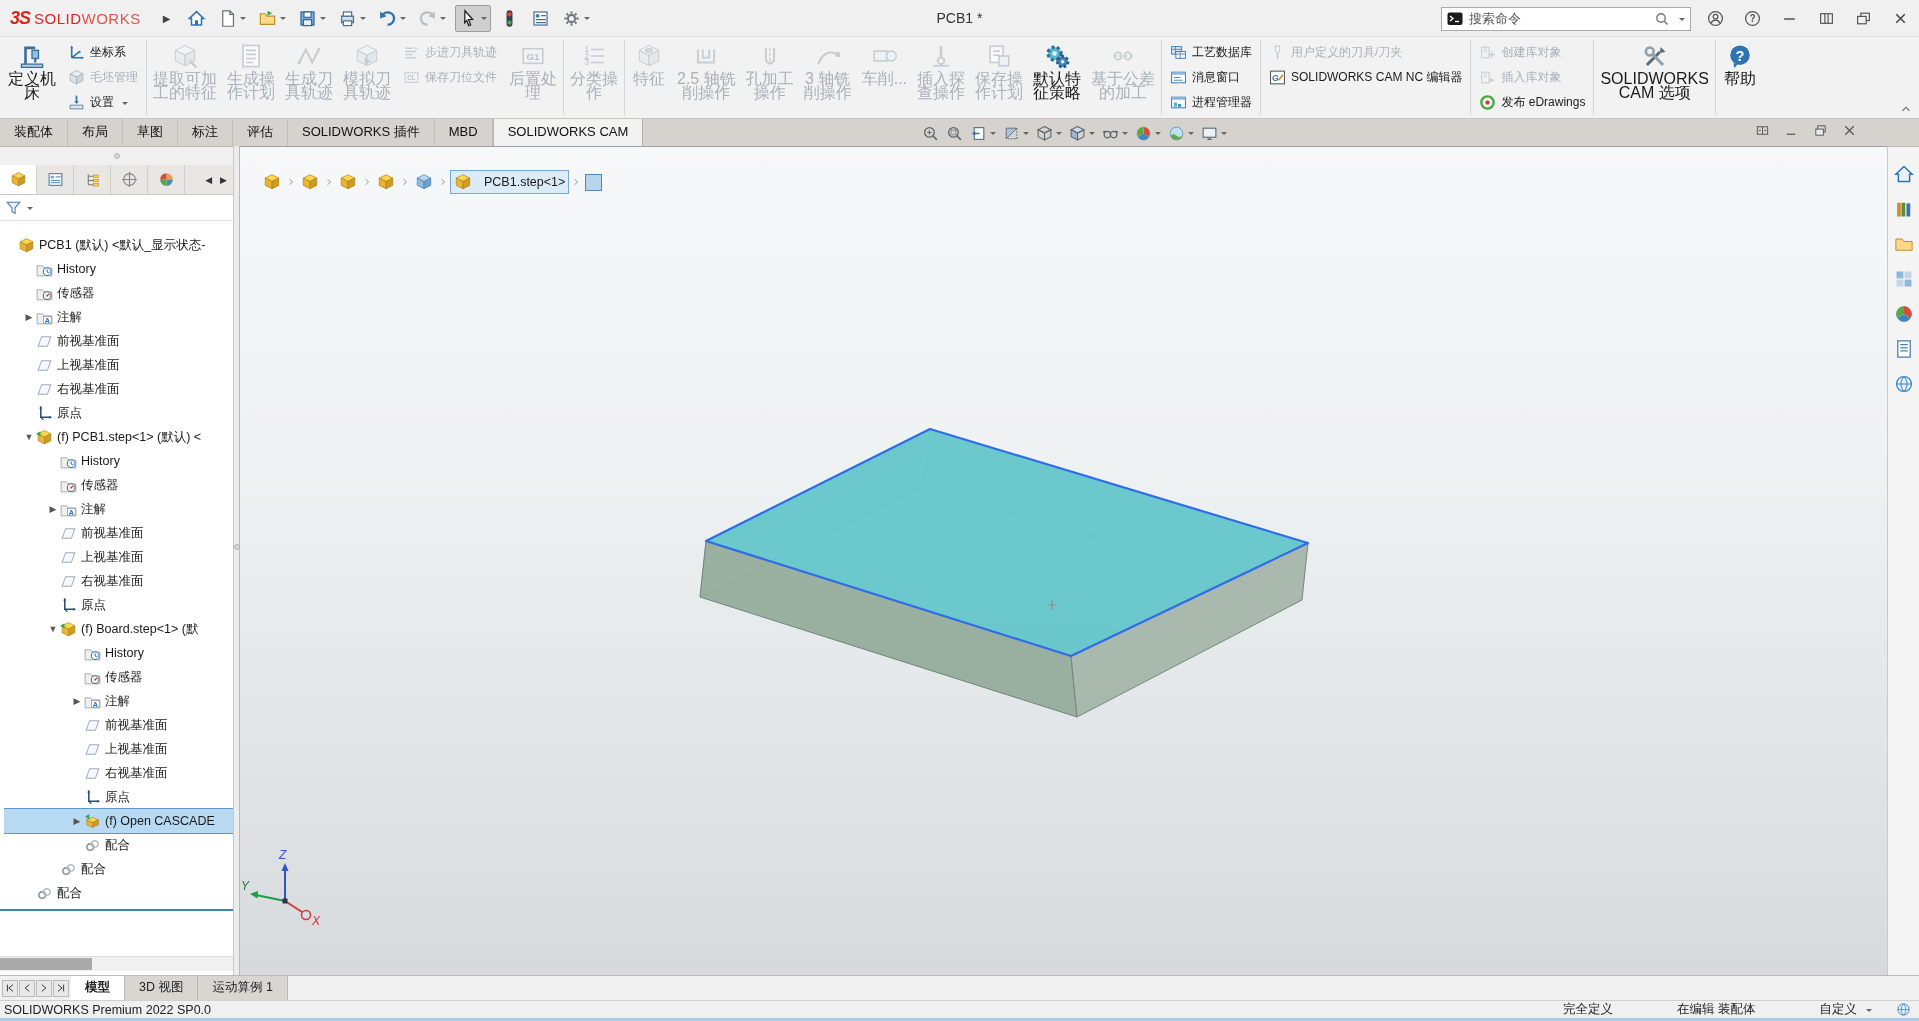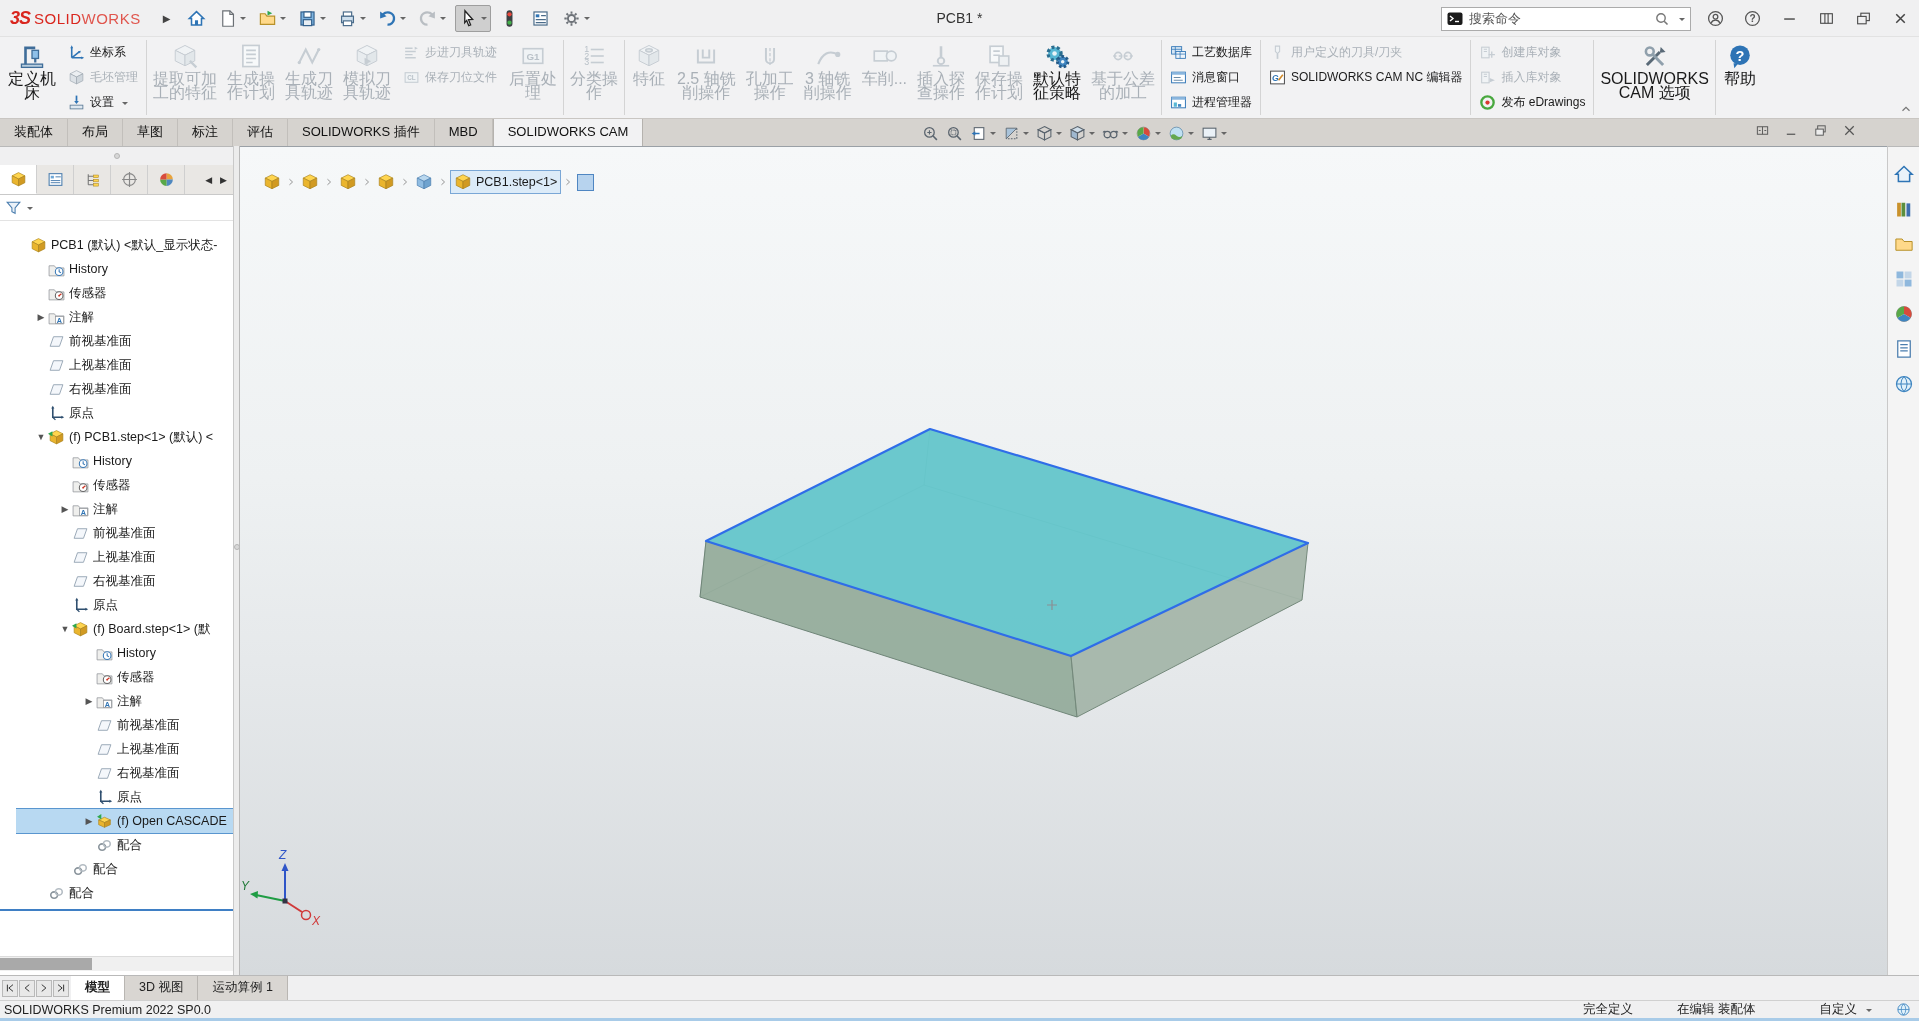--- a/index.html
+++ b/index.html
@@ -49,56 +49,56 @@
 
   
   #left-panel { position:absolute; left:0; top:0; width:233px; height:829px; background:#fff; border-top:1px solid #b9b9b9; }
   #panel-grip { height:18px; background:#f0f0f1; display:flex; align-items:center; justify-content:center; }
   .gripdot { width:6px; height:6px; border-radius:50%; background:#d7d7d7; border:1px solid #b5b5b5; }
   #panel-tabs { height:30px; display:flex; background:#e9e7e4; border-bottom:1px solid #c9c9c9; align-items:stretch; }
   .ptab { width:37px; display:flex; align-items:center; justify-content:center; border-right:1px solid #cfcfcf; background:#e9e7e4; }
   .ptab.active { background:#fff; border-bottom:1px solid #fff; }
   .ptab-arrows { flex:1; display:flex; align-items:center; justify-content:flex-end; gap:8px; padding-right:6px; color:#333; font-size:9px; }
   #filter-row { height:26px; display:flex; align-items:center; padding-left:5px; border-bottom:1px solid #e3e3e3; gap:2px; }
-  #tree { position:absolute; left:16px; top:86px; width:233px; bottom:24px; overflow:hidden; }
+  #tree { position:absolute; left:4px; top:86px; width:233px; bottom:24px; overflow:hidden; }
   .trow { display:flex; align-items:center; height:24px; font-size:12.5px; white-space:nowrap; position:relative; }
   .trow .arr { width:14px; text-align:center; color:#555; font-size:9px; flex:0 0 14px; }
   .trow .tic { flex:0 0 17px; }
   .trow .tlab { margin-left:4px; }
   .trow.sel { background:#b8d9f2; outline:1px solid #5a96cf; }
   #tree-endline { position:absolute; left:0; width:233px; height:2px; background:#3f7fc4; }
   #panel-hscroll { position:absolute; left:0; bottom:4px; width:233px; height:15px; background:#f0f0f0; border-top:1px solid #dcdcdc; }
   #panel-hscroll .thumb { position:absolute; left:0; top:1px; width:92px; height:12px; background:#a9a9a9; }
   #vsplit { position:absolute; left:233px; top:0; width:7px; height:829px; background:#ececec; border-left:1px solid #c9c9c9; border-right:1px solid #b9b9b9; }
   #vsplit .gripdot { position:absolute; left:0px; top:398px; }
 
   
   #viewport { position:absolute; left:240px; top:0; width:1647px; height:829px; background:linear-gradient(180deg,#f6f8f9 0%,#eef1f2 40%,#e6e9eb 62%,#d6dadd 100%); border-top:1px solid #9aa0a6; overflow:hidden; }
   #breadcrumb { position:absolute; left:20px; top:22px; height:26px; display:flex; align-items:center; gap:2px; }
   .bc-item { display:flex; align-items:center; padding:2px 3px; }
-  .bc-item.hl { background:#dcebf8; border:1px solid #7aa7d6; gap:4px; font-size:12.5px; }
+  .bc-item.hl { background:#dcebf8; border:1px solid #7aa7d6; gap:12px; font-size:12.5px; }
   .bc-chev { color:#888; }
   .bc-square { width:17px; height:17px; background:#b7d3ee; border:1px solid #4f86c2; margin-left:2px; }
 
   
   #taskpane { position:absolute; right:0; top:0; width:32px; height:829px; background:#f4f4f4; border-left:1px solid #c9c9c9; border-top:1px solid #b9b9b9; display:flex; flex-direction:column; align-items:center; padding-top:14px; gap:9px; }
   .tp-btn { width:26px; height:26px; display:flex; align-items:center; justify-content:center; border-radius:3px; }
 
   
   #bottom-bar { position:absolute; left:0; top:975px; width:1919px; height:25px; background:#f0f0f1; border-top:1px solid #b9b9b9; display:flex; align-items:stretch;text-align:center; }
   #navbtns { display:flex; align-items:center; padding:0 2px; gap:1px; }
   .navbtn { width:16px; height:17px; background:#e8e8e8; border:1px solid #b9b9b9; display:flex; align-items:center; justify-content:center; }
   .btab { padding:0 14px; font-size:12.5px; line-height:23px; background:#d9d6d2; border-right:1px solid #b9b6b2; color:#222; }
   .btab.active { background:#fff; font-weight:bold; }
 
   
   #statusbar { position:absolute; left:0; top:1000px; width:1919px; height:21px; background:#f0f0f1; border-top:1px solid #d0d0d0; border-bottom:3px solid #a8cbe8; display:flex; align-items:center; font-size:12.5px; color:#222; }
   #status-left { margin-left:4px; }
   #status-right { margin-left:auto; display:flex; align-items:center; }
-  #st-defined { margin-right:44px; }
+  #st-defined { margin-right:64px; }
   #st-editing { margin-right:64px; }
   #st-custom { margin-right:6px; }
   #st-globe { margin:0 8px 0 24px; }
 </style>
 </head>
 <body>
 
 <div id="app">
 
   <div id="titlebar">

